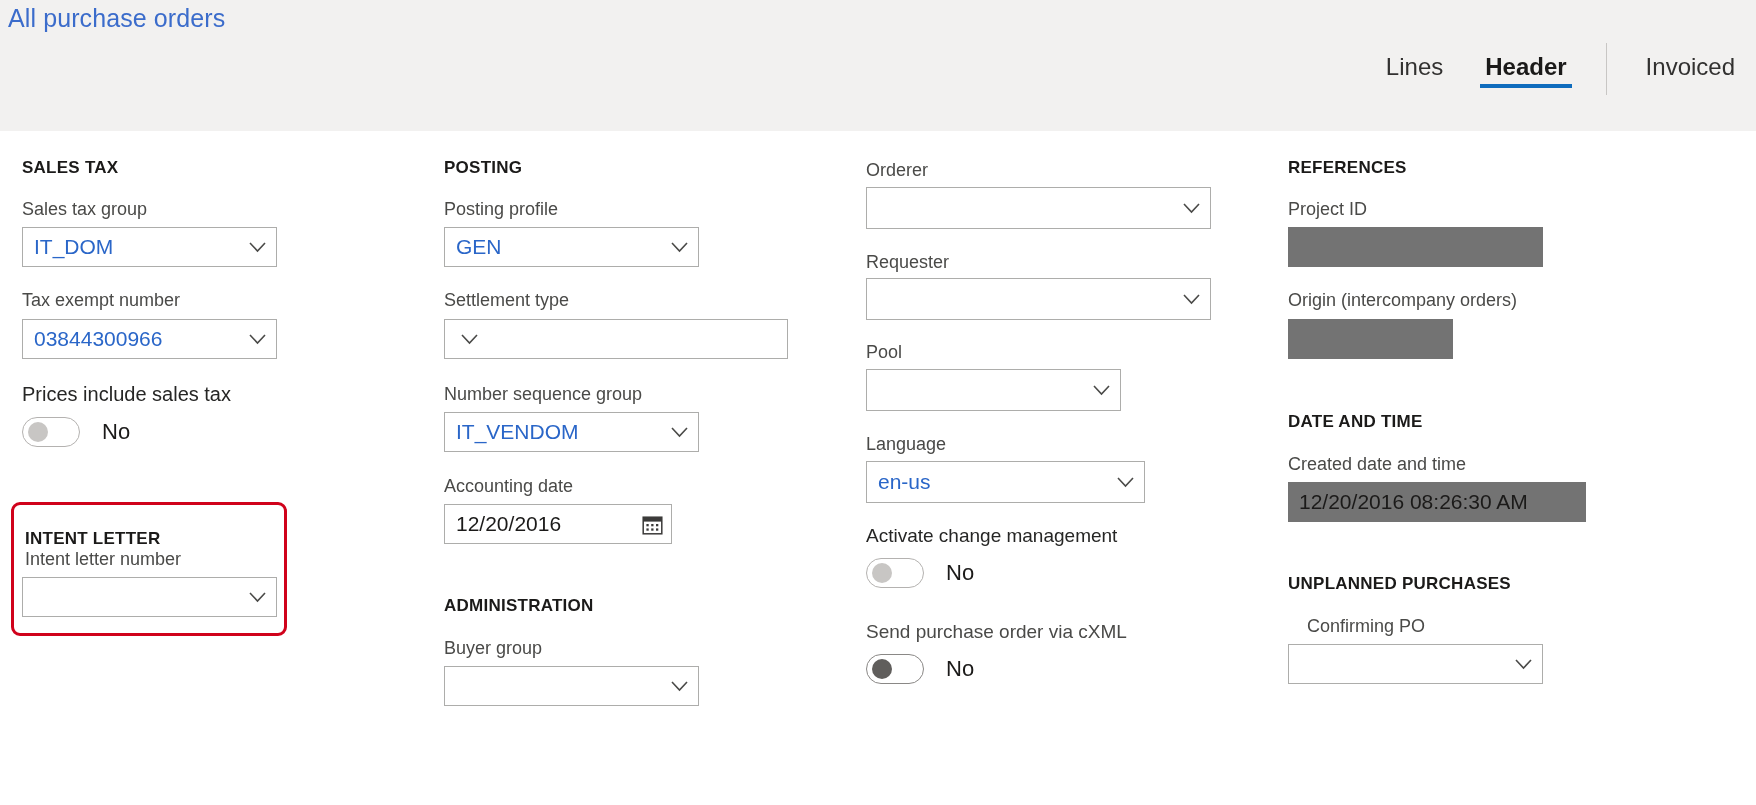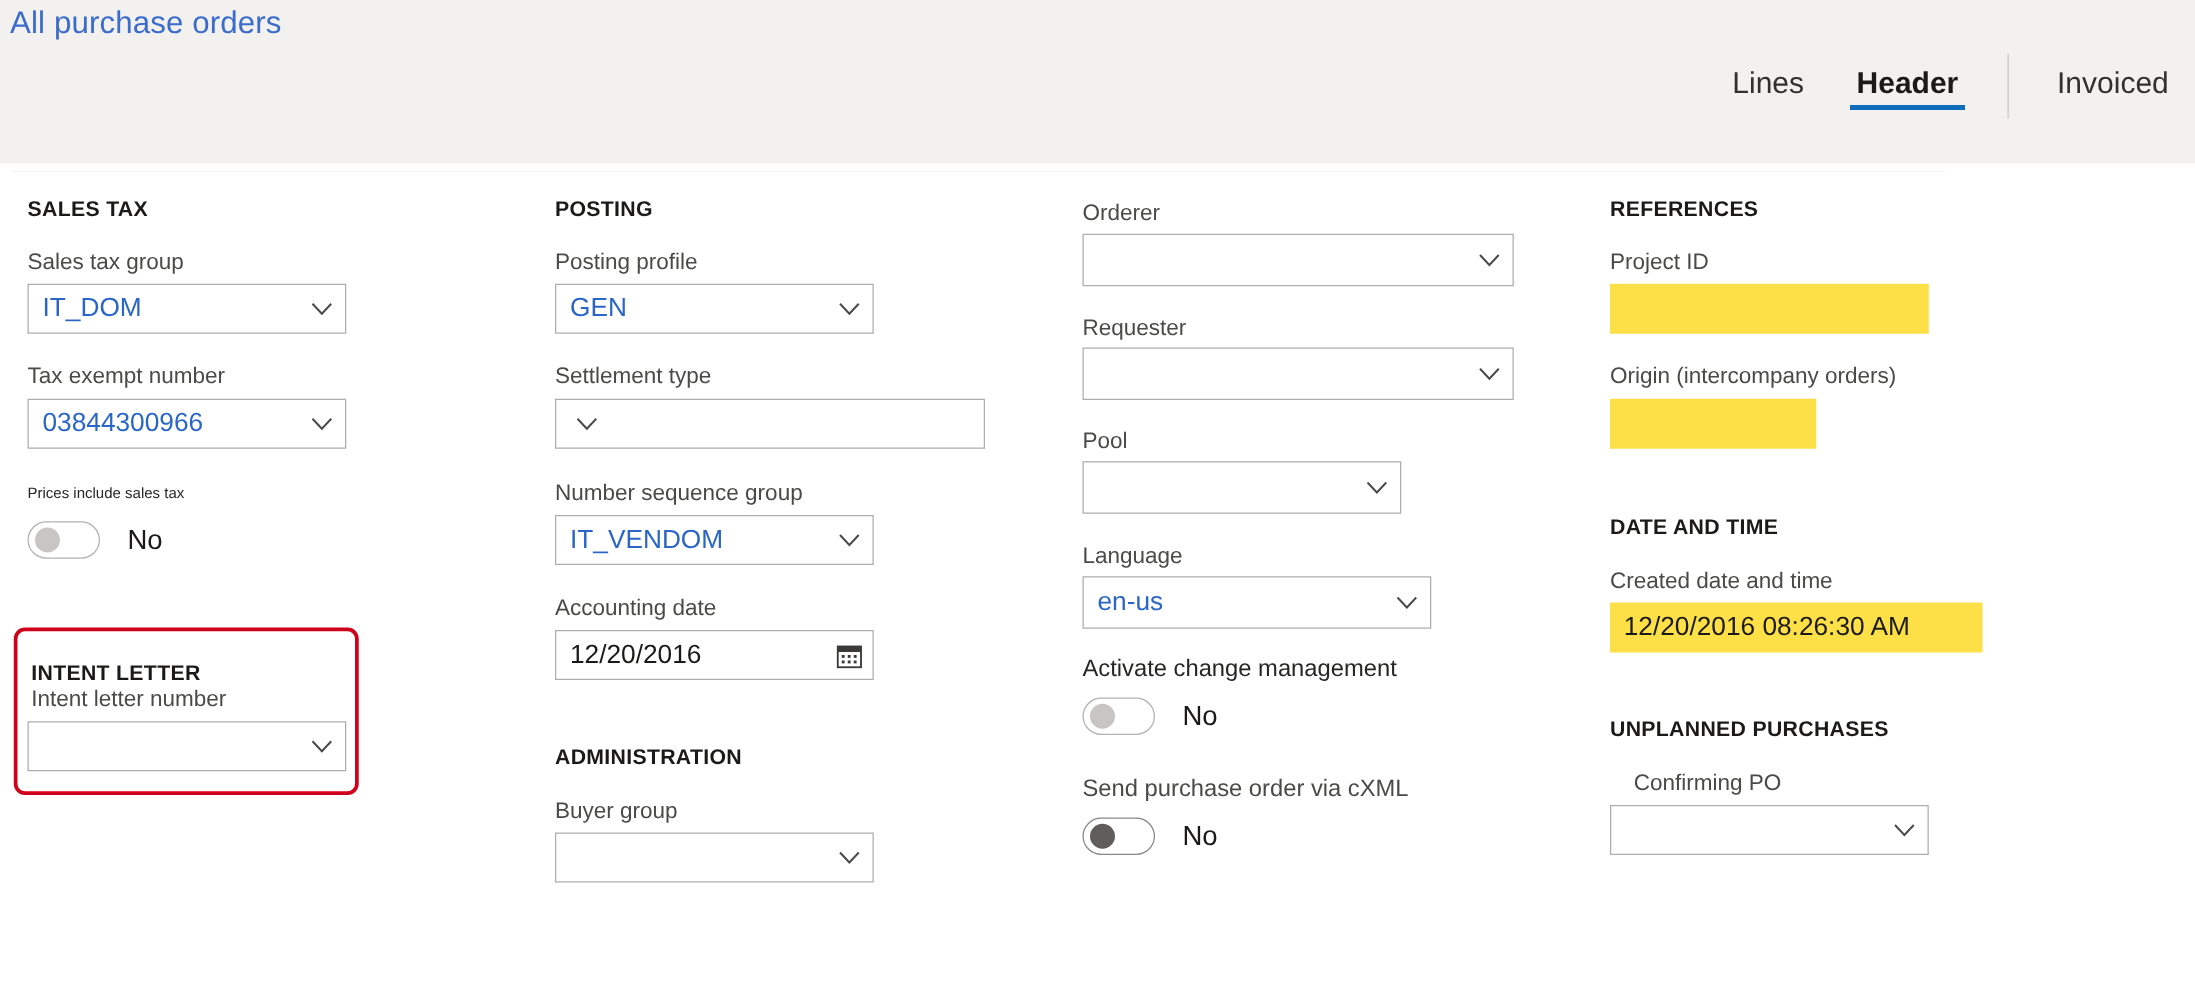--- a/index.html
+++ b/index.html
@@ -140,21 +140,21 @@
     align-items: center;
     padding: 0 6px 0 11px;
     font-size: 21px;
     color: #1b1a19;
     cursor: text;
   }
   .input .val { flex: 1 1 auto; white-space: nowrap; overflow: hidden; }
   .input .val.link { color: #2a66c8; }
   .input.readonly {
     border: none;
-    background: #fde047;
+    background: #737373;
     color: #1b1a19;
   }
 
   .chev {
     flex: 0 0 auto;
     width: 26px;
     height: 26px;
     display: flex;
     align-items: center;
     justify-content: center;
@@ -245,21 +245,21 @@
     <div class="field-label" style="position:absolute;left:0;top:152px;">Tax exempt number</div>
     <div class="input" style="position:absolute;left:0;top:182px;width:255px;">
       <span class="val link">03844300966</span>
       <span class="chev">
         <svg width="17" height="11" viewBox="0 0 17 11">
             <path d="M1 1l7.5 8L16 1" fill="none" stroke="currentColor" stroke-width="1.6"></path>
           </svg>
       </span>
     </div>
 
-    <div class="field-label" style="position:absolute;left:0;top:246px;font-size:12px;color:#262625;">Prices include sales tax</div>
+    <div class="field-label" style="position:absolute;left:0;top:246px;font-size:20px;color:#262625;">Prices include sales tax</div>
     <div class="toggle-row" style="position:absolute;left:0;top:280px;">
       <div class="toggle">
         <div class="knob"></div>
       </div>
       <div class="toggle-text">No</div>
     </div>
 
     <div class="group-title" style="position:absolute;left:3px;top:392px;">INTENT LETTER</div>
 
     <div class="field-label" style="position:absolute;left:3px;top:411px;">Intent letter number</div>
@@ -302,21 +302,21 @@
     <div class="input" style="position:absolute;left:0;top:275px;width:255px;">
       <span class="val link">IT_VENDOM</span>
       <span class="chev">
         <svg width="17" height="11" viewBox="0 0 17 11">
             <path d="M1 1l7.5 8L16 1" fill="none" stroke="currentColor" stroke-width="1.6"></path>
           </svg>
       </span>
     </div>
 
     <div class="field-label" style="position:absolute;left:0;top:338px;">Accounting date</div>
-    <div class="input" style="position:absolute;left:0;top:367px;width:255px;">
+    <div class="input" style="position:absolute;left:0;top:367px;width:228px;">
       <span class="val">12/20/2016</span>
       <span class="cal">
         <svg width="21" height="21" viewBox="0 0 21 21">
           <rect x="1.2" y="3.2" width="18.6" height="16.6" fill="none" stroke="currentColor" stroke-width="1.5"></rect>
           <rect x="1.2" y="3.2" width="18.6" height="4.4" fill="currentColor"></rect>
           <rect x="4.4" y="10" width="2.3" height="2.3" fill="currentColor"></rect>
           <rect x="9.2" y="10" width="2.3" height="2.3" fill="currentColor"></rect>
           <rect x="14" y="10" width="2.3" height="2.3" fill="currentColor"></rect>
           <rect x="4.4" y="14.4" width="2.3" height="2.3" fill="currentColor"></rect>
           <rect x="9.2" y="14.4" width="2.3" height="2.3" fill="currentColor"></rect>

